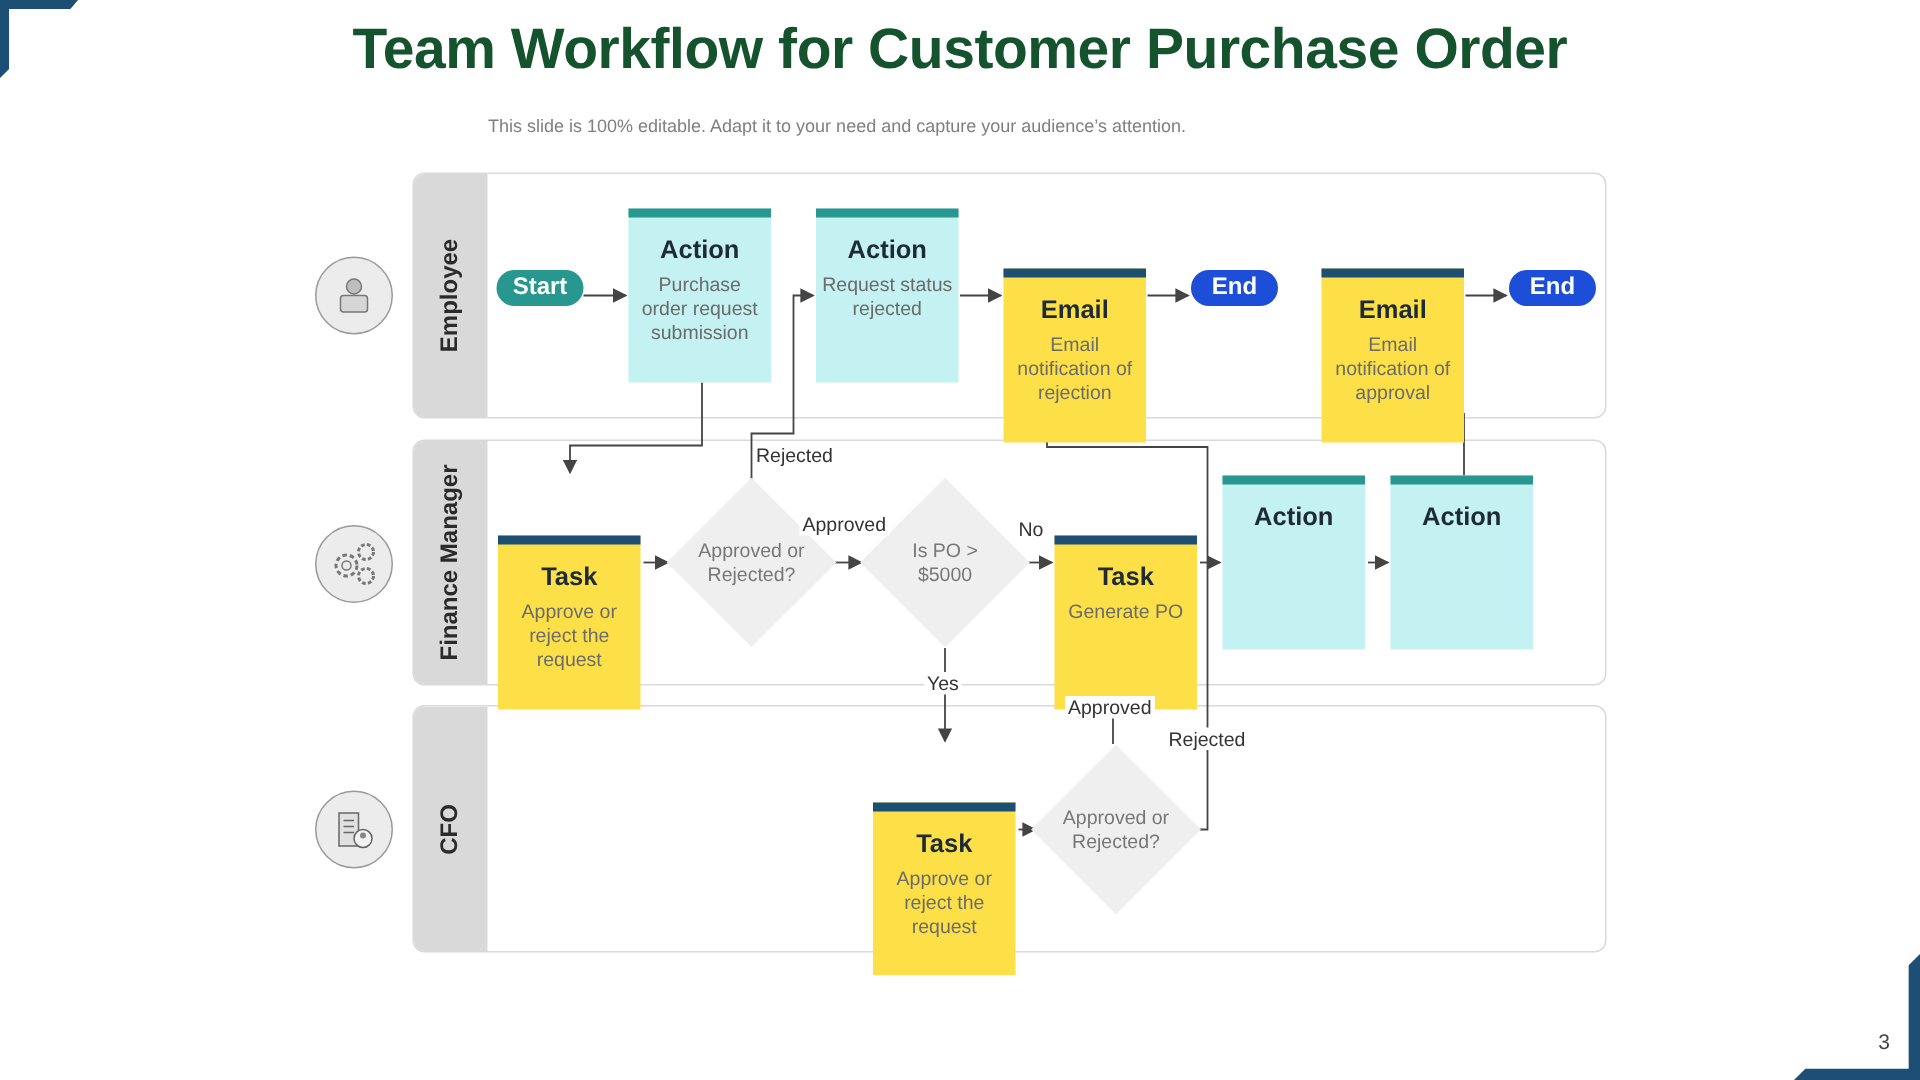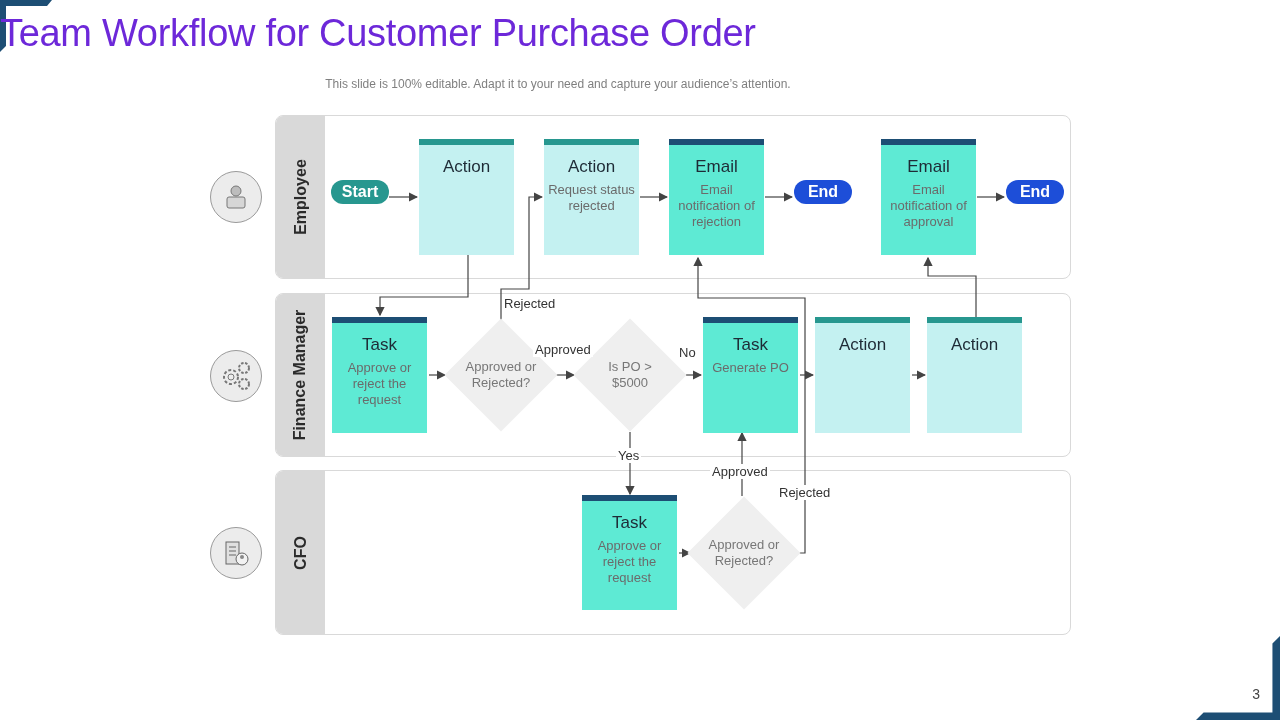--- a/index.html
+++ b/index.html
@@ -1,34 +1,34 @@
 <!DOCTYPE html>
 <html><head>
 <meta charset="utf-8">
 <style>
   html,body{margin:0;padding:0;}
   body{width:1280px;height:720px;position:relative;background:#fff;overflow:hidden;font-family:"Liberation Sans",sans-serif;}
   .abs{position:absolute;}
-  .title{left:0;width:1280px;top:12px;text-align:left;font-size:38px;font-weight:normal;color:#6d28d9;letter-spacing:-0.3px;}
+  .title{left:0;width:1280px;top:12px;text-align:center;font-size:38px;font-weight:bold;color:#14532d;letter-spacing:-0.3px;}
   .subtitle{left:0;width:1116px;top:77px;text-align:center;font-size:12px;color:#7f7f7f;}
   .corner-tl{left:0;top:0;width:52px;height:52px;border-left:6px solid #1d4e74;border-top:6px solid #1d4e74;box-sizing:border-box;clip-path:polygon(0 0,100% 0,90% 12%,12% 12%,12% 88%,0 100%);}
   .corner-br{right:0;bottom:0;width:84px;height:84px;clip-path:polygon(100% 0,100% 100%,0 100%,9% 91%,91% 91%,91% 9%);background:#1d4e74;}
   .pagenum{right:20px;top:686px;font-size:14px;color:#444;}
   .lane{left:275px;width:796px;border:1px solid #d9d9d9;border-radius:8px;background:#fff;box-sizing:border-box;overflow:hidden;}
   .lane-head{position:absolute;left:0;top:0;bottom:0;width:49px;background:#d9d9d9;}
   .lane-label{position:absolute;left:0;top:0;bottom:0;width:49px;display:flex;align-items:center;justify-content:center;}
   .lane-label span{transform:rotate(-90deg);white-space:nowrap;font-size:16px;font-weight:bold;color:#2b2b2b;}
   .icon-circle{width:52px;height:52px;border-radius:50%;background:#ececec;border:1px solid #9a9a9a;box-sizing:border-box;display:flex;align-items:center;justify-content:center;}
   .box{width:95px;box-sizing:border-box;text-align:center;}
   .box .bar{height:6px;}
-  .box .bt{font-size:17px;font-weight:normal;color:#1e2b36;margin-top:12px;}
+  .box .bt{font-size:17px;font-weight:bold;color:#1e2b36;margin-top:12px;}
   .box .bd{font-size:13px;color:#6b6b6b;line-height:16px;margin-top:5px;padding:0 4px;}
   .cyan{background:#c4f1f1;}
   .cyan .bar{background:#27978f;}
-  .blue{background:#5eead4;}
+  .blue{background:#fde047;margin-top:40px;}
   .blue .bar{background:#1d4e74;}
   .pill{height:24px;border-radius:17px;color:#fff;font-weight:bold;font-size:16px;display:flex;align-items:center;justify-content:center;}
   .pill.start{background:#27978f;width:58px;}
   .pill.end{background:#1d4ed8;width:58px;}
   .diamond{width:110px;height:110px;display:flex;align-items:center;justify-content:center;}
   .diamond .shape{position:absolute;left:15px;top:15px;width:80px;height:80px;background:#efefef;transform:rotate(45deg);}
   .diamond .txt{position:relative;font-size:13px;color:#777;text-align:center;line-height:16px;}
   .lbl{font-size:13px;font-weight:normal;color:#333;background:#fff;padding:0 2px;}
   svg.conn{position:absolute;left:0;top:0;width:1280px;height:720px;pointer-events:none;}
 </style>
@@ -109,20 +109,21 @@
     <line x1="679" y1="553" x2="690" y2="553" marker-end="url(#ah)"></line>
     <polyline points="742,496 742,433" marker-end="url(#ah)"></polyline>
     <polyline points="799,553 805,553 805,298 698,298 698,258" marker-end="url(#ah)"></polyline>
   </g>
 </svg>
 
 <div class="abs pill start" style="left:331px;top:180px;">Start</div>
 <div class="abs box cyan" style="left:419px;top:139px;height:116px;">
   <div class="bar"></div>
   <div class="bt">Action</div>
+  <div class="bd">Purchase order request submission</div>
 </div>
 <div class="abs box cyan" style="left:544px;top:139px;height:116px;">
   <div class="bar"></div>
   <div class="bt">Action</div>
   <div class="bd">Request status rejected</div>
 </div>
 <div class="abs box blue" style="left:669px;top:139px;height:116px;">
   <div class="bar"></div>
   <div class="bt">Email</div>
   <div class="bd">Email notification of rejection</div>

